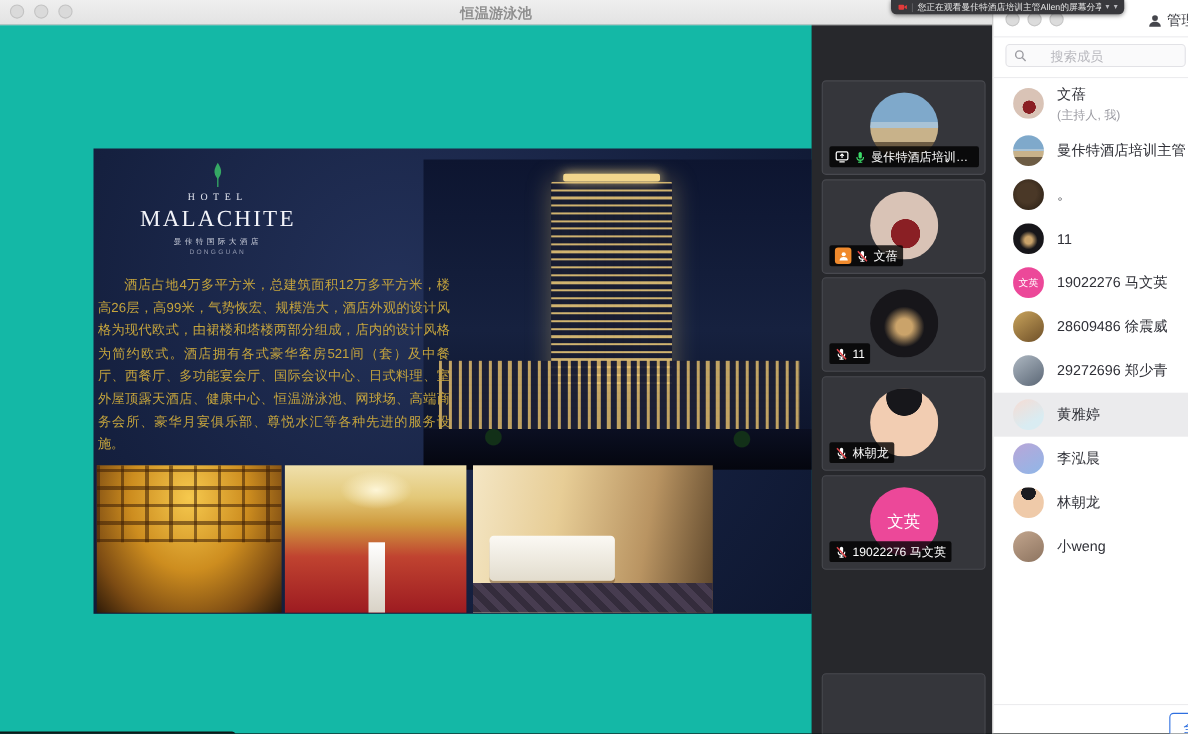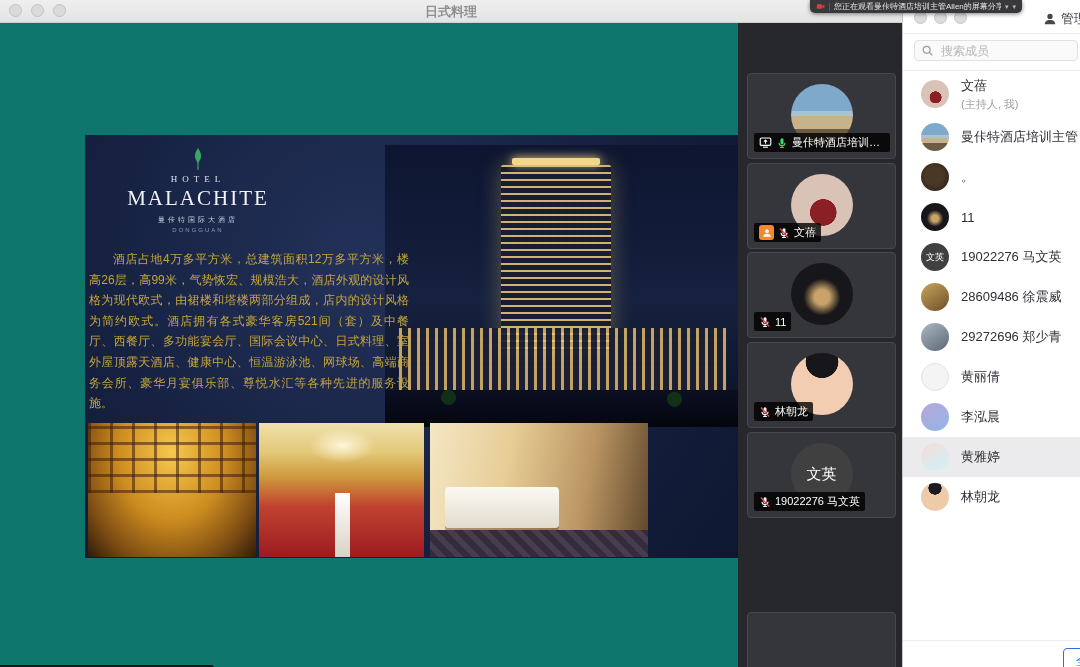--- a/index.html
+++ b/index.html
@@ -15,21 +15,21 @@
 
   
   .banner{position:absolute;left:810px;top:0;width:212px;height:13px;background:#38383c;
           border-radius:0 0 5px 5px;z-index:9;display:flex;align-items:center;gap:4px;padding:0 6px;
           box-shadow:0 1px 4px rgba(0,0,0,.5);box-sizing:border-box;}
   .banner .vline{width:1px;height:8px;background:#5a5a5e;}
   .banner .txt{font-size:8px;color:#e6e6e6;white-space:nowrap;overflow:hidden;flex:1;}
   .banner .caret{font-size:7px;color:#b9b9bd;line-height:1;}
 
   
-  .stage{position:absolute;left:0;top:22px;width:738px;height:645px;background:#0f766e;}
+  .stage{position:absolute;left:0;top:22px;width:738px;height:645px;background:#14b8a6;}
   .slide{position:absolute;left:85px;top:113px;width:653px;height:423px;
          background:radial-gradient(circle at 42% 30%,#233159 0%,#15203f 60%,#0e1730 100%);overflow:hidden;}
 
   
   .logo{position:absolute;left:28px;top:12px;width:170px;text-align:center;color:#eef0f6;}
   .logo .leaf{display:block;margin:0 auto 3px;width:16px;height:24px;}
   .logo .hotel{font-family:"Liberation Serif","DejaVu Serif",serif;font-size:9px;letter-spacing:5px;color:#dfe2ec;}
   .logo .name{font-family:"Liberation Serif","DejaVu Serif",serif;font-size:21px;letter-spacing:2px;color:#f2f3f8;margin-top:2px;}
   .logo .cn{font-size:7px;letter-spacing:3px;color:#c9cdda;margin-top:4px;}
   .logo .city{font-size:6px;letter-spacing:2px;color:#8f96ad;margin-top:2px;}
@@ -86,33 +86,33 @@
   .tlabel{position:absolute;left:6px;bottom:6px;height:19px;max-width:136px;background:rgba(0,0,0,.8);
           border-radius:2px;display:flex;align-items:center;gap:4px;padding:0 5px;box-sizing:border-box;}
   .tlabel .nm{font-size:11px;color:#fff;white-space:nowrap;overflow:hidden;text-overflow:ellipsis;max-width:102px;}
   .hostbadge{width:15px;height:15px;border-radius:3px;background:#f08a2d;display:flex;align-items:center;justify-content:center;flex:none;}
 
   
   .av-beach{background:linear-gradient(#7fa9cb 0 44%,#a9c3d6 44% 52%,#c8b28a 52% 72%,#6d5c44 72%),#7fa9cb;}
   .av-red{background:radial-gradient(circle at 52% 62%,#8a1f24 0 26%,rgba(138,31,36,0) 27%),#d9c3b6;}
   .av-dark{background:radial-gradient(circle at 50% 55%,#caa36a 0 16%,rgba(0,0,0,0) 40%),#17161a;}
   .av-shin1{background:radial-gradient(circle at 50% 14%,#17171b 0 26%,rgba(0,0,0,0) 27%),#f2cdb2;}
-  .av-blue{background:#404040;}
+  .av-blue{background:#ec4899;}
   .av-shin2{background:linear-gradient(rgba(0,0,0,0) 0 52%,#c43b35 52% 78%,#e9d5c0 78%),
              radial-gradient(circle at 50% 16%,#1a1a1e 0 22%,rgba(0,0,0,0) 23%),#ecd3c2;}
 
   
   .panel{position:absolute;left:902px;top:0;width:178px;height:667px;background:#fff;
          border-left:1px solid #c9c9c9;box-sizing:border-box;overflow:hidden;z-index:4;}
   .ptl{position:absolute;top:11px;width:13px;height:13px;border-radius:50%;background:#dcdcdc;border:1px solid #c6c6c6;box-sizing:border-box;}
   .ptl.p1{left:11px}.ptl.p2{left:31px}.ptl.p3{left:51px}
   .pmanage{position:absolute;left:140px;top:10px;display:flex;align-items:center;gap:4px;
            font-size:13px;color:#3d3e44;white-space:nowrap;}
   .search{position:absolute;left:11px;top:40px;width:164px;height:21px;border:1px solid #e2e2e6;border-radius:4px;
-          background:#fafafb;display:flex;align-items:center;gap:5px;padding:0 6px;box-sizing:border-box;}
+          background:#fafafb;display:flex;align-items:center;gap:19px;padding:0 6px;box-sizing:border-box;}
   .search input{border:0;outline:0;background:transparent;font-size:12px;width:100%;color:#333;
                 font-family:"Liberation Sans","DejaVu Sans",sans-serif;}
   .search input::placeholder{color:#b7b7bd;}
   .pdiv{position:absolute;left:0;right:0;height:1px;background:#ececee;}
   .mlist{position:absolute;left:0;top:71px;width:178px;}
   .mrow{position:relative;height:40px;display:flex;align-items:center;gap:12px;padding-left:18px;box-sizing:border-box;}
   .mrow.first{height:46px;}
   .mrow.hl{background:#ebebed;}
   .mav{width:28px;height:28px;border-radius:50%;flex:none;display:flex;align-items:center;justify-content:center;
        color:#fff;font-size:9px;}
@@ -176,21 +176,21 @@
     </symbol>
   </defs>
 </svg>
 
 <div class="screen">
 
   <div class="titlebar">
     <span class="tl p1"></span>
     <span class="tl p2"></span>
     <span class="tl p3"></span>
-    <div class="win-title">日式料理</div>
+    <div class="win-title">恒温游泳池</div>
   </div>
 
   <div class="banner">
     <svg class="ic" width="9" height="9" style="color:#e23b3b">
         <use href="#i-cam"></use>
       </svg>
     <span class="vline"></span>
     <span class="txt">您正在观看曼佧特酒店培训主管Allen的屏幕分享</span>
     <span class="caret">▾</span>
     <span class="caret">▾</span>
@@ -341,35 +341,35 @@
         <div class="mname">19022276 马文英</div>
       </div>
       <div class="mrow">
         <div class="mav av-xu"></div>
         <div class="mname">28609486 徐震威</div>
       </div>
       <div class="mrow">
         <div class="mav av-zheng"></div>
         <div class="mname">29272696 郑少青</div>
       </div>
-      <div class="mrow">
-        <div class="mav av-hlq"></div>
-        <div class="mname">黄丽倩</div>
-      </div>
-      <div class="mrow">
-        <div class="mav av-lhc"></div>
-        <div class="mname">李泓晨</div>
-      </div>
       <div class="mrow hl">
         <div class="mav av-hyt"></div>
         <div class="mname">黄雅婷</div>
       </div>
       <div class="mrow">
+        <div class="mav av-lhc"></div>
+        <div class="mname">李泓晨</div>
+      </div>
+      <div class="mrow">
         <div class="mav av-lcl"></div>
         <div class="mname">林朝龙</div>
       </div>
+      <div class="mrow">
+        <div class="mav av-weng"></div>
+        <div class="mname">小weng</div>
+      </div>
     </div>
 
     <div class="pdiv" style="top:640px"></div>
     <button class="mutebtn">全部静音</button>
   </div>
 
 </div>
 
 </body></html>

